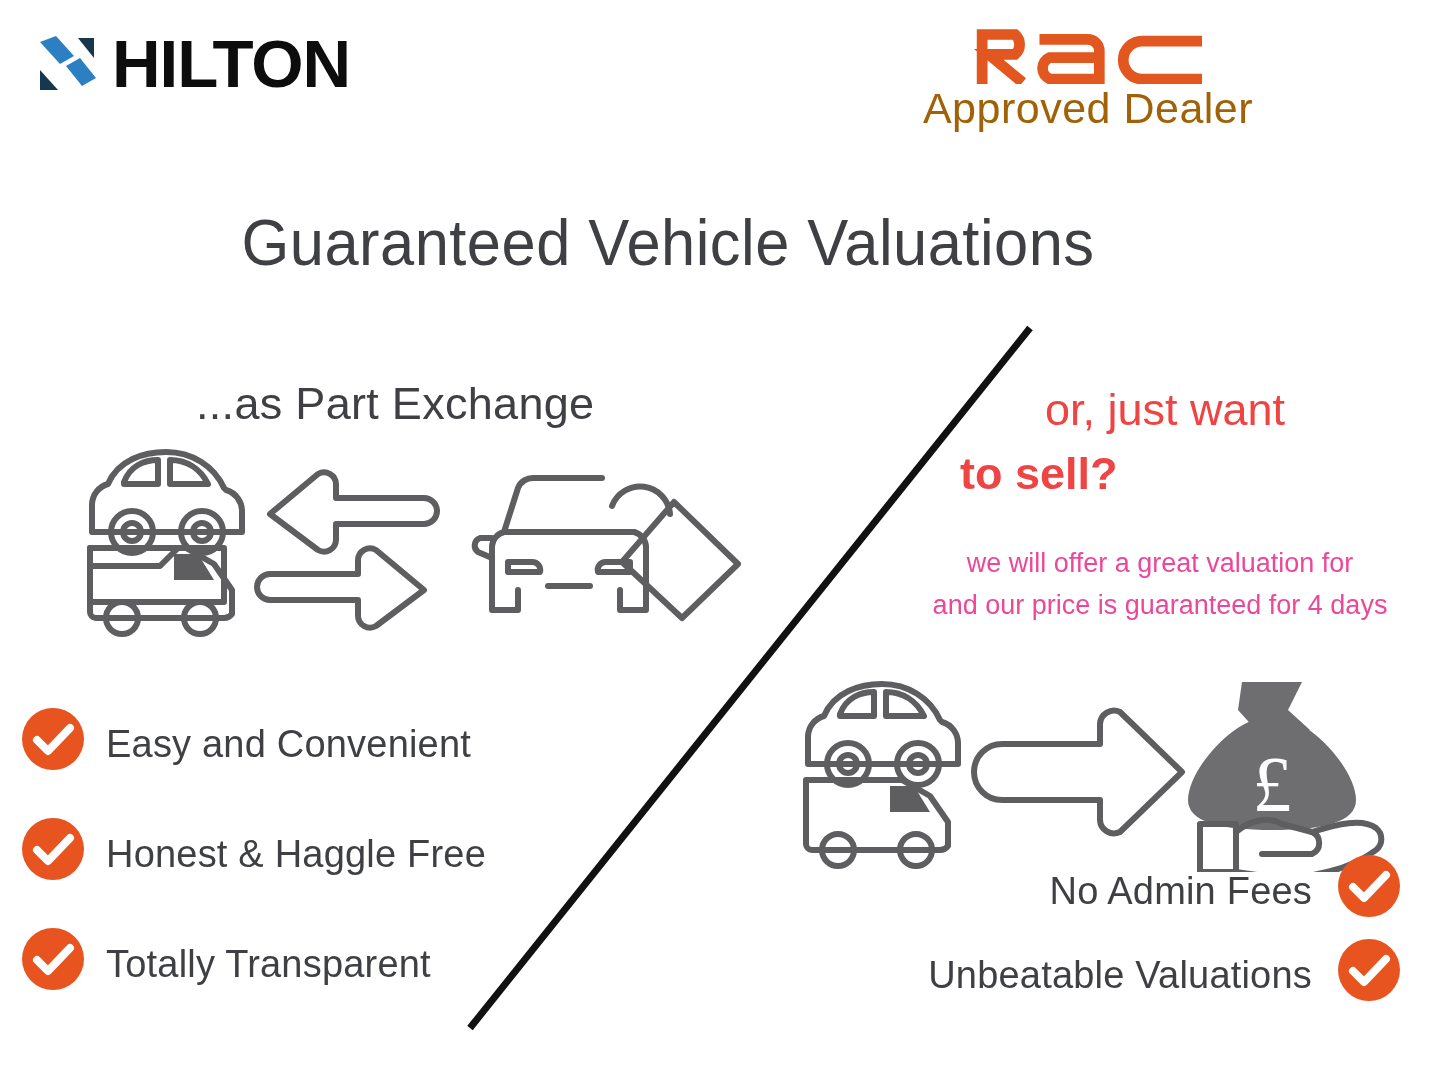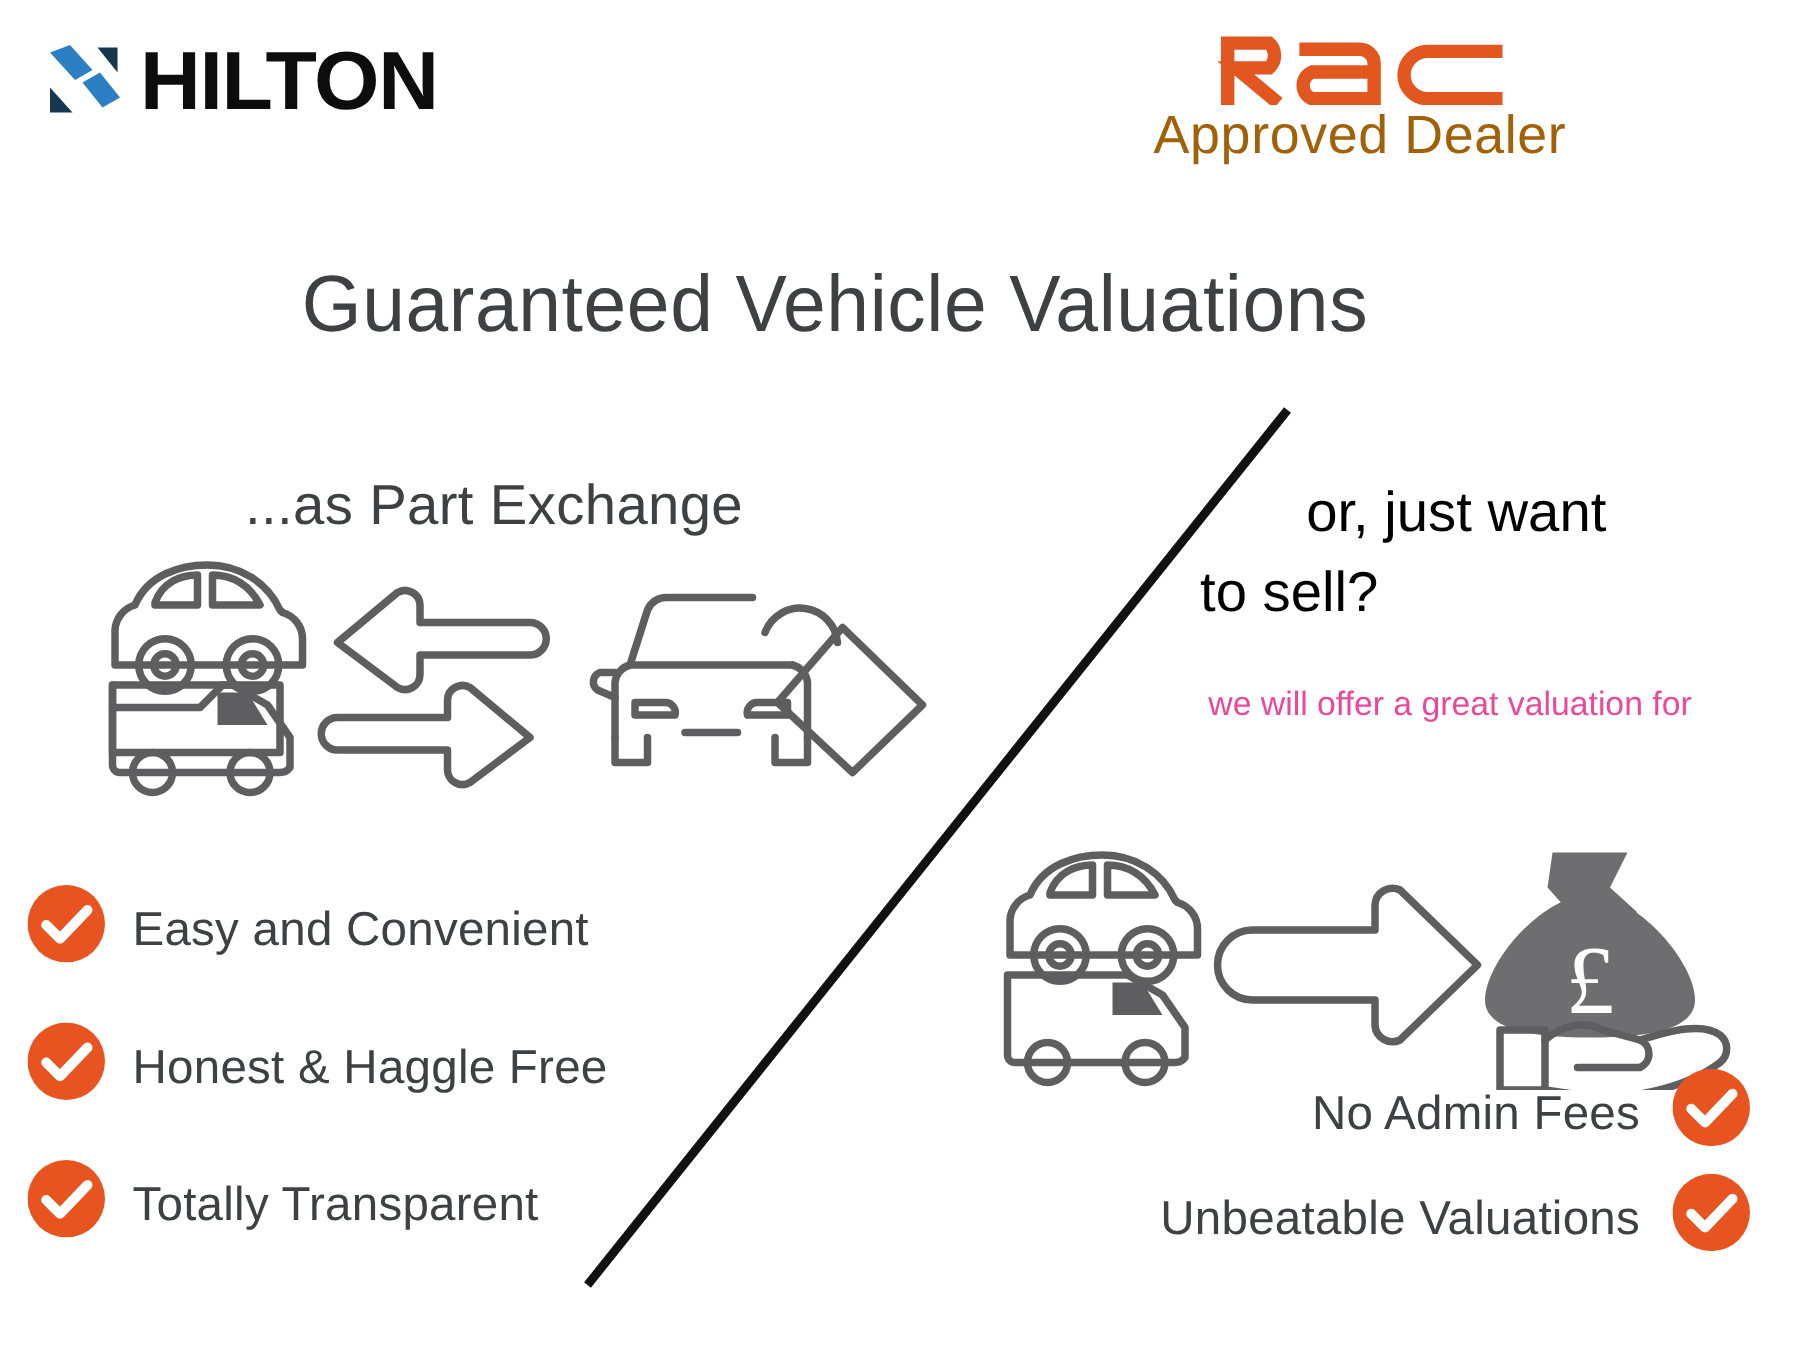--- a/index.html
+++ b/index.html
@@ -138,21 +138,21 @@
   }
 
   
   .right-heading {
     position: absolute;
     left: 930px;
     top: 378px;
     width: 470px;
     text-align: center;
     font-size: 45px;
-    color: #000000;
+    color: #ef4444;
     line-height: 1.42;
   }
   .right-sub {
     position: absolute;
     left: 910px;
     top: 543px;
     width: 500px;
     text-align: center;
     font-size: 27px;
     color: #ec4899;
@@ -284,25 +284,26 @@
       <svg class="tick" viewBox="0 0 62 62">
         <circle cx="31" cy="31" r="31" fill="#E8541F"></circle>
         <path d="M15,32 L26,43 L48,20" fill="none" stroke="#ffffff" stroke-width="8" stroke-linecap="round" stroke-linejoin="round"></path>
       </svg>
       <span class="list-label">Totally Transparent</span>
     </div>
   </div>
 
   <div class="right-heading">
     <div>or, just want</div>
-    <div style="text-align:left; padding-left:30px;">to sell?</div>
+    <div style="text-align:left; padding-left:30px;font-weight:bold;">to sell?</div>
   </div>
 
   <div class="right-sub">
     <div>we will offer a great valuation for</div>
+    <div>and our price is guaranteed for 4 days</div>
   </div>
 
   <svg class="right-icons icon-svg" viewBox="0 0 620 200">
     <g fill="none" stroke="#5E5E61" stroke-width="6" stroke-linejoin="round" stroke-linecap="round">
 
       <g>
         <path d="M18,92 L18,64 A22,22 0 0 1 34,44 C44,20 70,12 92,12 C118,12 140,26 150,48 L152,50 A22,22 0 0 1 168,72 L168,92 Z"></path>
         <path d="M50,42 C56,26 70,20 84,20 L84,44 L50,44 Z"></path>
         <path d="M96,20 C112,20 126,28 134,44 L96,44 Z"></path>
         <circle cx="58" cy="92" r="21"></circle>

